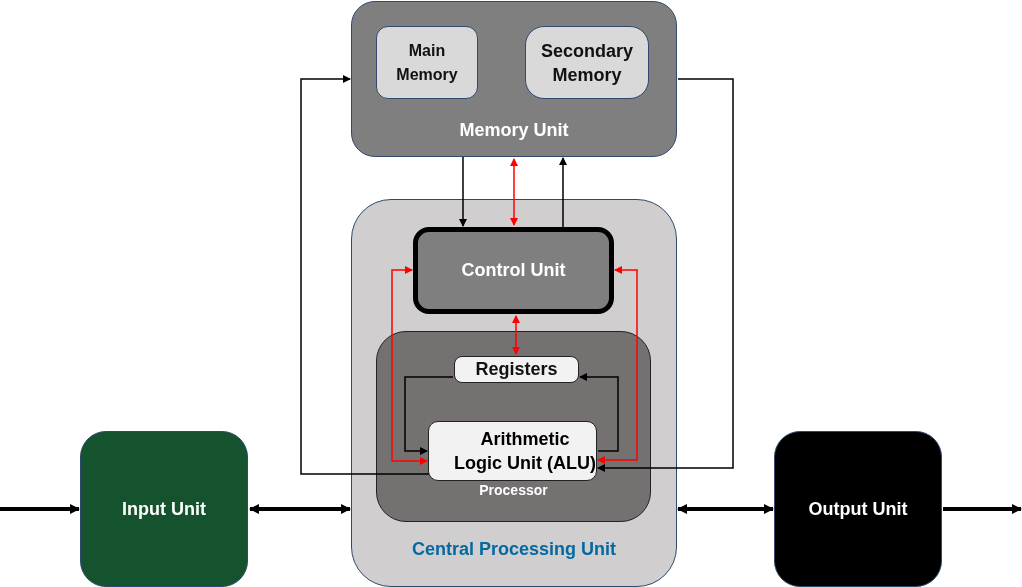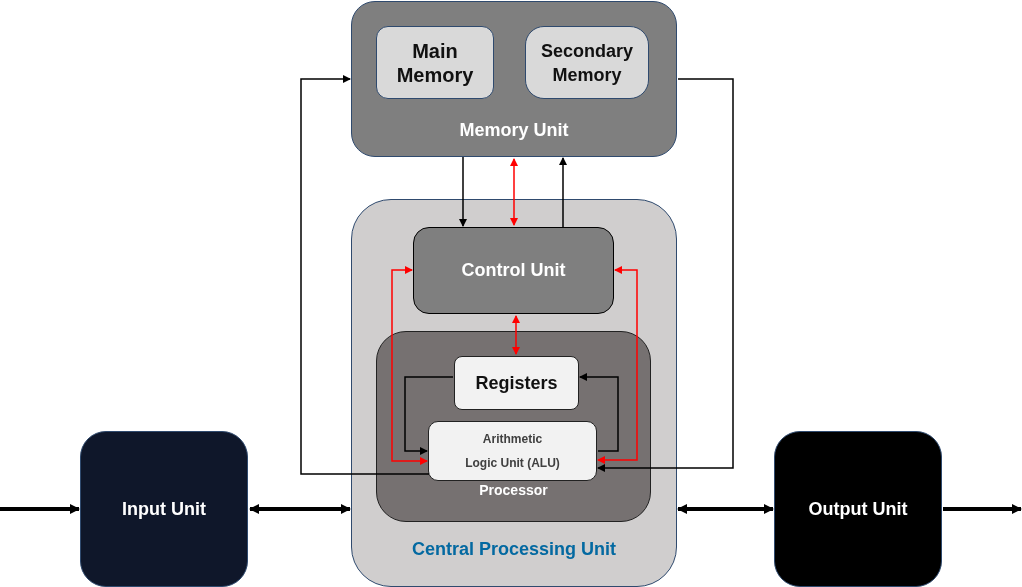--- a/index.html
+++ b/index.html
@@ -15,48 +15,48 @@
 <body>
 
 <div class="box" style="left:351px;top:199px;width:326px;height:388px;background:#d0cece;border:1px solid #2f4a6e;border-radius:40px;align-items:flex-end;">
   <div class="cap" style="bottom:26px;font-size:18px;color:#0369a1;">Central Processing Unit</div>
 </div>
 
 <div class="box" style="left:376px;top:331px;width:275px;height:191px;background:#767171;border:1px solid #222;border-radius:30px;">
   <div class="cap" style="top:150px;font-size:14px;color:#ffffff;">Processor</div>
 </div>
 
-<div class="box" style="left:413px;top:227px;width:201px;height:87px;background:#7f7f7f;border:1px solid #000000;border-radius:16px;color:#fff;font-size:18px;">
+<div class="box" style="left:413px;top:227px;width:201px;height:87px;background:#7f7f7f;border:5px solid #000000;border-radius:16px;color:#fff;font-size:18px;">
   <span>Control Unit</span>
 </div>
 
-<div class="box" style="left:454px;top:356px;width:125px;height:54px;background:#f2f2f2;border:1px solid #222;border-radius:8px;color:#111;font-size:18px;">
+<div class="box" style="left:454px;top:356px;width:125px;height:27px;background:#f2f2f2;border:1px solid #222;border-radius:8px;color:#111;font-size:18px;">
   <span>Registers</span>
 </div>
 
-<div class="box" style="left:428px;top:421px;width:169px;height:60px;background:#f2f2f2;border:1px solid #222;border-radius:10px;color:#404040;font-size:12px;line-height:24px;white-space:pre-line;">
+<div class="box" style="left:428px;top:421px;width:169px;height:60px;background:#f2f2f2;border:1px solid #222;border-radius:10px;color:#000000;font-size:18px;line-height:24px;white-space:pre-line;justify-content:flex-end;">
   <span>Arithmetic
 Logic Unit (ALU)</span>
 </div>
 
 <div class="box" style="left:351px;top:1px;width:326px;height:156px;background:#7f7f7f;border:1px solid #2f4a6e;border-radius:24px;">
   <div class="cap" style="top:118px;font-size:18px;color:#ffffff;">Memory Unit</div>
 </div>
 
-<div class="box" style="left:376px;top:26px;width:118px;height:73px;background:#d9d9d9;border:1px solid #2f4a6e;border-radius:12px;color:#111;font-size:20px;line-height:24px;white-space:pre-line;">
+<div class="box" style="left:376px;top:26px;width:102px;height:73px;background:#d9d9d9;border:1px solid #2f4a6e;border-radius:12px;color:#111;font-size:16px;line-height:24px;white-space:pre-line;">
   <span>Main
 Memory</span>
 </div>
 
 <div class="box" style="left:525px;top:26px;width:124px;height:73px;background:#d9d9d9;border:1px solid #2f4a6e;border-radius:19px;color:#111;font-size:18px;line-height:24px;white-space:pre-line;">
   <span>Secondary
 Memory</span>
 </div>
 
-<div class="box" style="left:80px;top:431px;width:168px;height:156px;background:#0f172a;border:1px solid #2f4a6e;border-radius:26px;color:#fff;font-size:18px;">
+<div class="box" style="left:80px;top:431px;width:168px;height:156px;background:#14532d;border:1px solid #2f4a6e;border-radius:26px;color:#fff;font-size:18px;">
   <span>Input Unit</span>
 </div>
 
 <div class="box" style="left:774px;top:431px;width:168px;height:156px;background:#000000;border:1px solid #2f4a6e;border-radius:26px;color:#fff;font-size:18px;">
   <span>Output Unit</span>
 </div>
 
 <svg class="wires" width="1022" height="587">
   <defs>
     <marker id="ab" markerWidth="8" markerHeight="8" refX="7" refY="4" orient="auto" markerUnits="userSpaceOnUse">

